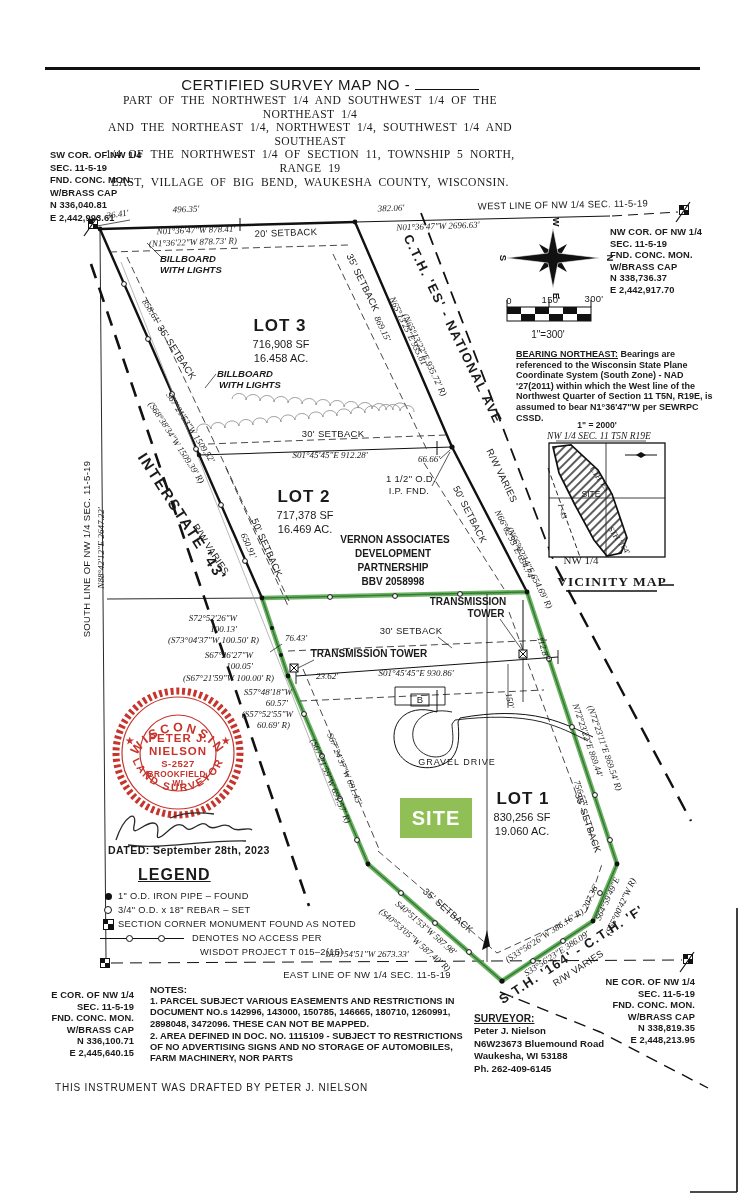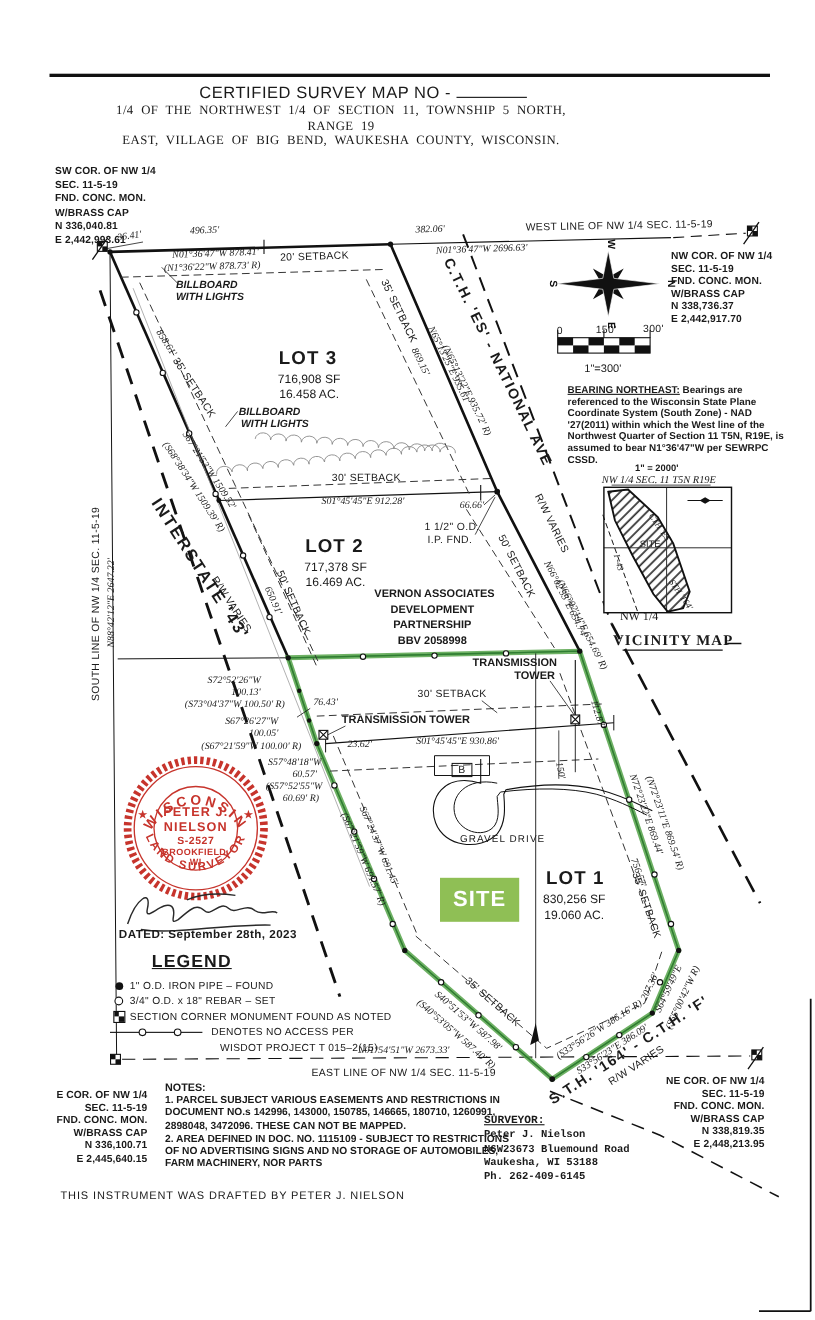--- a/index.html
+++ b/index.html
@@ -23,22 +23,22 @@
   
   .bearing{position:absolute;left:516px;top:349px;width:204px;font-size:9px;
            font-weight:600;line-height:10.6px;}
   .bearing .hd{text-decoration:underline;font-weight:700;}
   
   .notes{position:absolute;left:150px;top:984px;width:320px;font-size:9.3px;
          font-weight:600;line-height:11.2px;}
   .notes .hd{font-weight:700;font-size:9.8px;}
   .notes div{margin:0 0 1px 0;}
   
-  .surveyor{position:absolute;left:440px;top:1013px;width:160px;font-size:9.6px;
-            font-weight:600;line-height:12.4px;font-family:Liberation Mono, monospace;}
+  .surveyor{position:absolute;left:474px;top:1013px;width:160px;font-size:9.6px;
+            font-weight:600;line-height:12.4px;}
   .surveyor .hd{text-decoration:underline;font-weight:700;font-size:10.2px;}
   
   .legend{position:absolute;left:100px;top:866px;width:300px;font-size:9.3px;letter-spacing:.3px;}
   .legend .hd{margin-left:38px;font-weight:700;font-size:16px;letter-spacing:1px;
               text-decoration:underline;margin-bottom:5px;}
   .lgrow{display:flex;align-items:center;height:14px;}
   .lg-sym{width:16px;display:flex;justify-content:center;margin-right:2px;flex:none;}
   .lg-dotf{width:7px;height:7px;border-radius:50%;background:#111;}
   .lg-doto{width:6px;height:6px;border-radius:50%;border:1.3px solid #111;background:#fff;}
   .lg-chk{position:relative;width:9px;height:9px;border:1px solid #111;background:#fff;}
@@ -388,20 +388,22 @@
   </svg>
 
   <div class="toprule"></div>
 
   <div class="title">
     <span>CERTIFIED SURVEY MAP NO -</span>
     <span class="blank"></span>
   </div>
 
   <div class="subtitle">
+      <div>PART OF THE NORTHWEST 1/4 AND SOUTHWEST 1/4 OF THE NORTHEAST 1/4</div>
+      <div>AND THE NORTHEAST 1/4, NORTHWEST 1/4, SOUTHWEST 1/4 AND SOUTHEAST</div>
       <div>1/4 OF THE NORTHWEST 1/4 OF SECTION 11, TOWNSHIP 5 NORTH, RANGE 19</div>
       <div>EAST, VILLAGE OF BIG BEND, WAUKESHA COUNTY, WISCONSIN.</div>
     </div>
 
   <div class="cblock cb-sw">
       <div>SW COR. OF NW 1/4</div>
       <div>SEC. 11-5-19</div>
       <div>FND. CONC. MON.</div>
       <div>W/BRASS CAP</div>
       <div>N 336,040.81</div>

